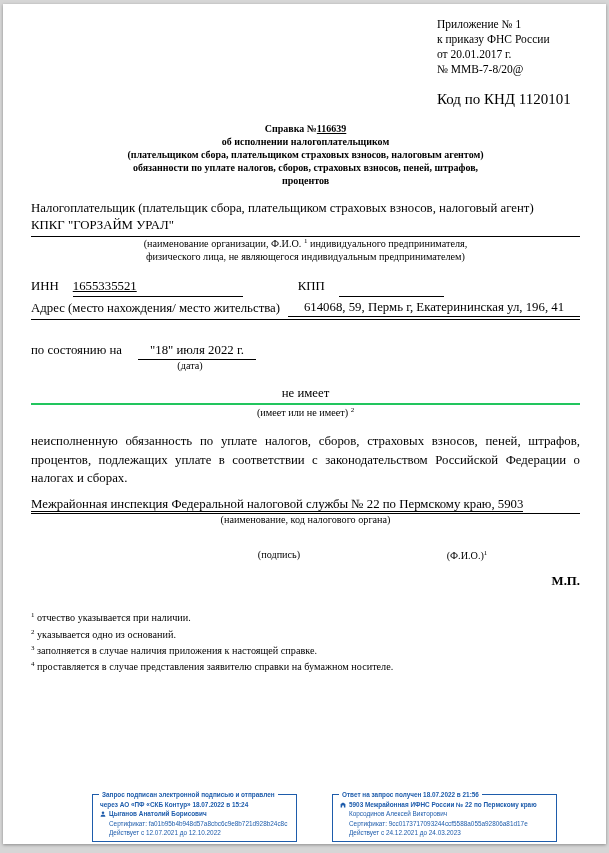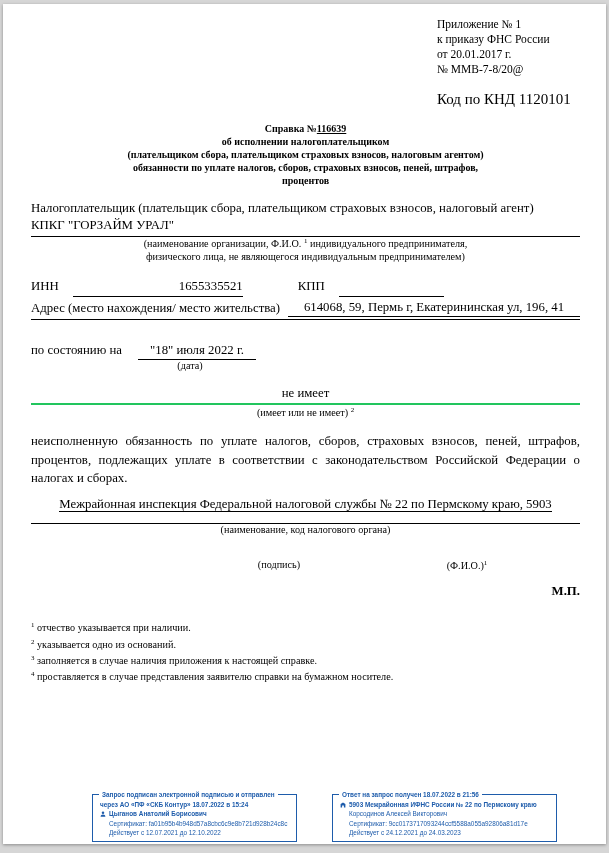--- a/index.html
+++ b/index.html
@@ -23,37 +23,37 @@
   .ul{border-bottom:1px solid #000;}
   .row{display:flex;align-items:flex-end;}
   .hint{font-size:10.2px;line-height:1.25;}
   .center{text-align:center;}
   sup{font-size:0.68em;}
   
   .tp-label{margin-top:13px;}
   .tp-name{border-bottom:1px solid #000;padding-bottom:1px;}
   
   .inn-row{margin-top:15px;}
-  .inn-val{display:inline-block;width:170px;text-align:right;margin-left:14px;}
+  .inn-val{display:inline-block;width:170px;text-align:left;margin-left:14px;text-decoration:underline;}
   .kpp-lbl{margin-left:55px;}
   .kpp-blank{display:inline-block;width:105px;margin-left:14px;}
   
   .addr-row{margin-top:2px;border-bottom:1px solid #000;padding-bottom:2px;}
   .addr-val{flex:1;text-align:center;margin-left:8px;border-bottom:1px solid #000;white-space:nowrap;}
   
   .asof-row{margin-top:22px;}
   .asof-val{display:inline-block;width:118px;text-align:center;margin-left:16px;}
   .asof-hint{width:118px;margin-left:100px;}
   
   .status-row{margin-top:12px;border-bottom:2px solid #22c55e;text-align:center;padding-bottom:1px;}
   .status-hint{margin-top:1px;}
   
   .para{margin-top:12px;text-align:justify;line-height:1.45;}
   
-  .auth-row{margin-top:8px;border-bottom:1px solid #000;padding-bottom:10px;text-align:center;}
+  .auth-row{margin-top:8px;border-bottom:1px solid #000;padding-bottom:0;}
   .auth-val{border-bottom:1px solid #000;}
   
   .app-row{margin-top:17px;}
   .app-blank{display:inline-block;width:26px;margin:0 5px;}
   
   .sig-block{margin-top:22px;position:relative;}
   .sig-row{display:flex;align-items:flex-end;}
   .sig-pos{width:152px;}
   .sig-blank{display:inline-block;width:103px;margin-left:24px;}
   .sig-sup{margin-left:30px;}

